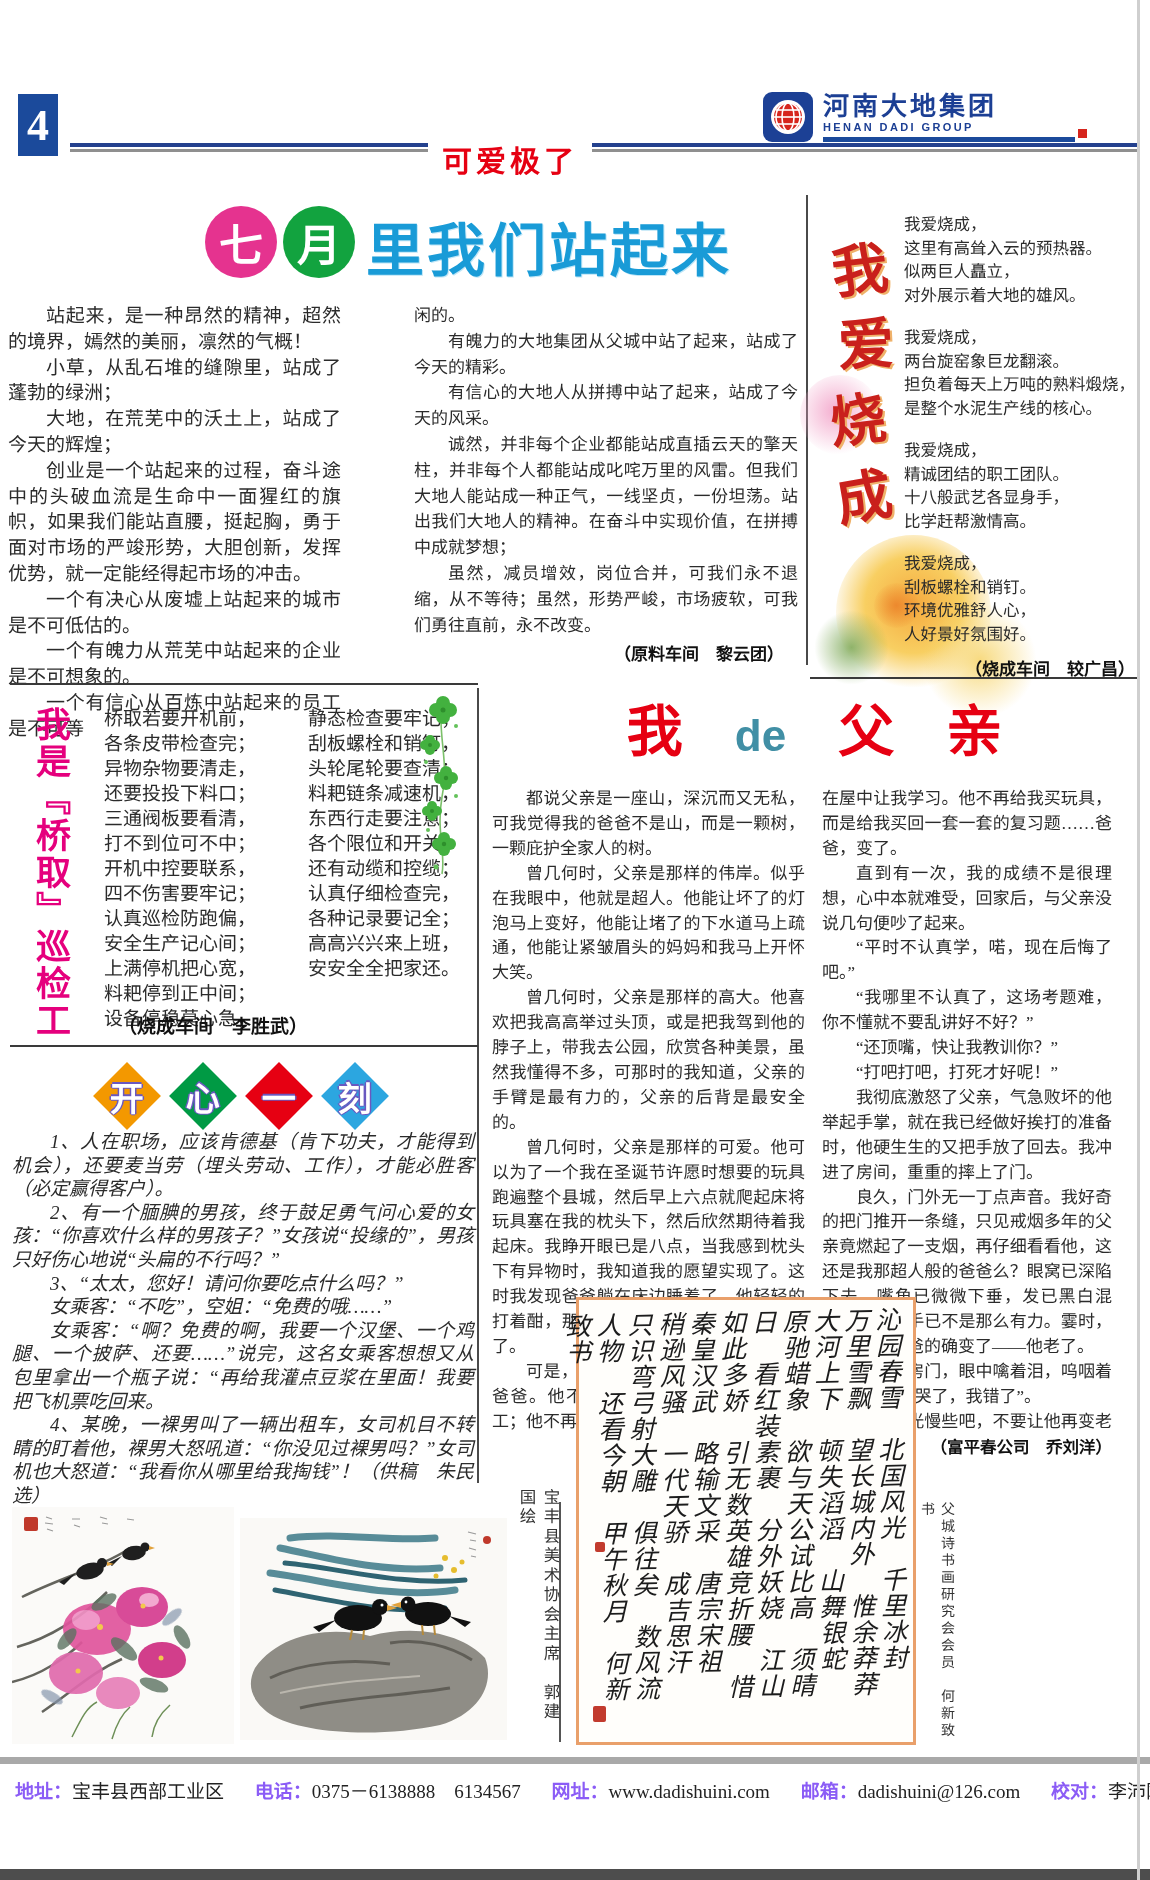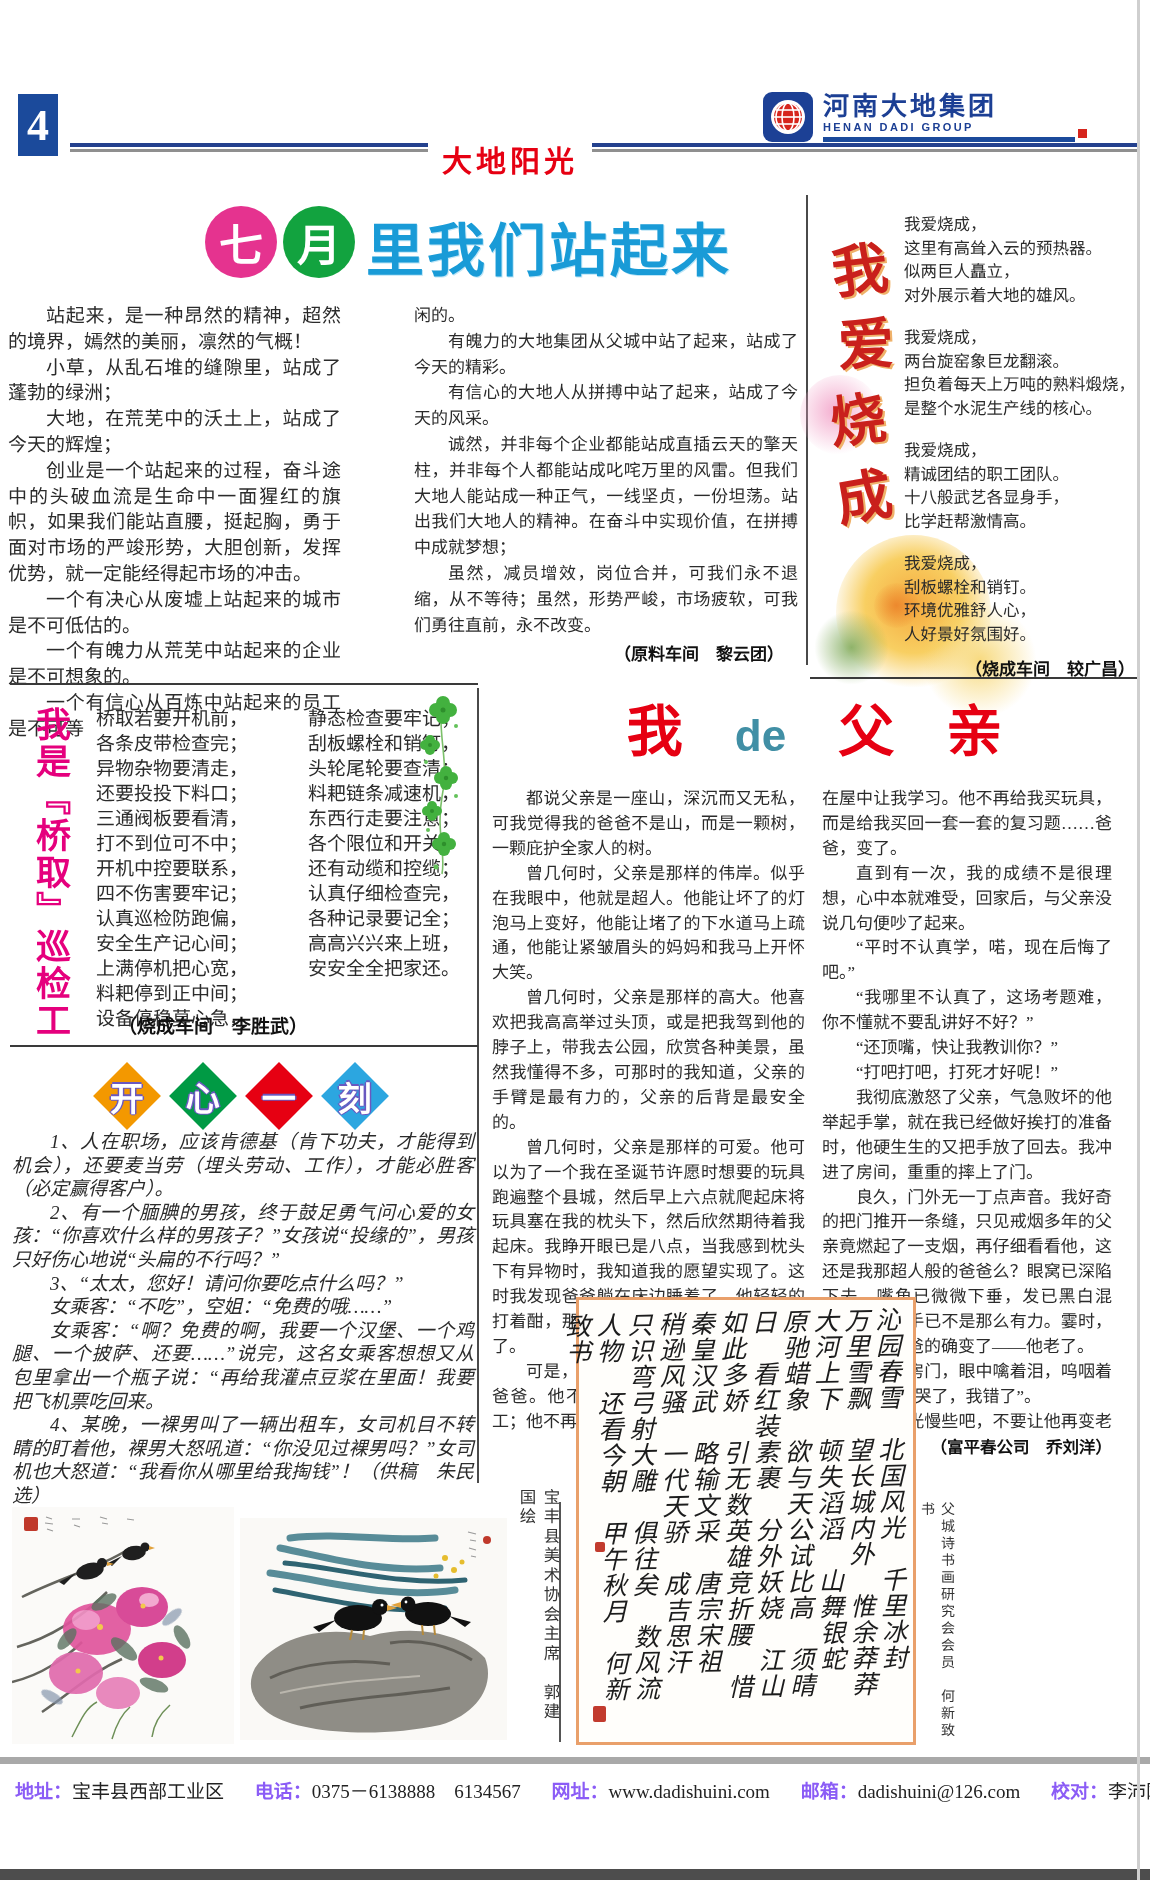--- a/index.html
+++ b/index.html
@@ -53,21 +53,21 @@
   .stanza{margin-bottom:19px;}
   .stanza div{font-size:16.5px;line-height:23.5px;white-space:nowrap;}
   #lovebyline{position:absolute;right:2px;top:460px;font-size:17px;z-index:1;}
 
   
   .vtitle-pink{position:absolute;left:24px;top:706px;height:345px;writing-mode:vertical-rl;
       font-family:"Liberation Sans","DejaVu Sans",sans-serif;font-weight:bold;
       font-size:35px;color:#e5007d;letter-spacing:2px;line-height:52px;}
   .versecol{position:absolute;font-size:19px;}
   .versecol div{line-height:25px;white-space:nowrap;}
-  #verse1{left:96px;top:706px;}
+  #verse1{left:104px;top:706px;}
   #verse2{left:308px;top:706px;}
   #inspbyline{left:118px;top:1011px;width:292px;font-size:19px;}
 
   
   #father{left:492px;top:690px;width:645px;height:795px;}
   .ftitle{position:absolute;left:0;top:14px;width:100%;display:flex;justify-content:center;
           align-items:flex-end;gap:52px;}
   .ftitle .fred{font-size:56px;font-weight:bold;color:#e60012;line-height:1;}
   .ftitle .fde{font-size:44px;font-weight:bold;color:#418fa5;line-height:1.1;
                font-family:"Liberation Sans","DejaVu Sans",sans-serif;}
@@ -105,21 +105,21 @@
 </head>
 <body>
 
 <div class="page">
 
   <div class="pagenum">
     <span>4</span>
   </div>
   <div class="rule-blue" style="left:70px;top:143px;width:366px"></div>
   <div class="rule-gray" style="left:70px;top:149px;width:366px"></div>
-  <div class="section-title">大地阳光</div>
+  <div class="section-title">可爱极了</div>
   <div class="rule-blue" style="left:592px;top:143px;width:545px"></div>
   <div class="rule-gray" style="left:592px;top:149px;width:545px"></div>
 
   <div class="masthead">
     <svg width="50" height="50" viewBox="0 0 50 50">
       <rect width="50" height="50" rx="9" fill="#1c4095"></rect>
       <circle cx="25" cy="25" r="17" fill="#fff"></circle>
       <circle cx="25" cy="25" r="14" fill="#d6251d"></circle>
       <g stroke="#fff" stroke-width="1.6" fill="none">
         <ellipse cx="25" cy="25" rx="6" ry="14"></ellipse>

